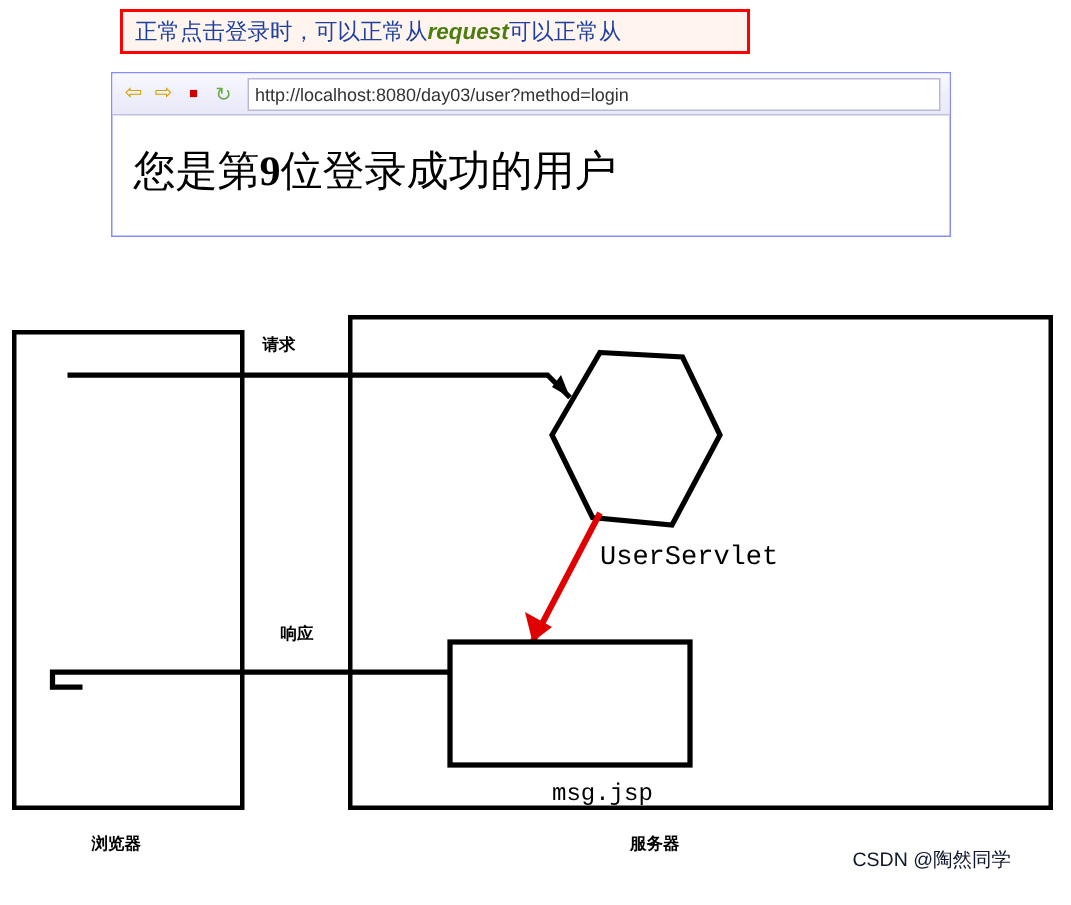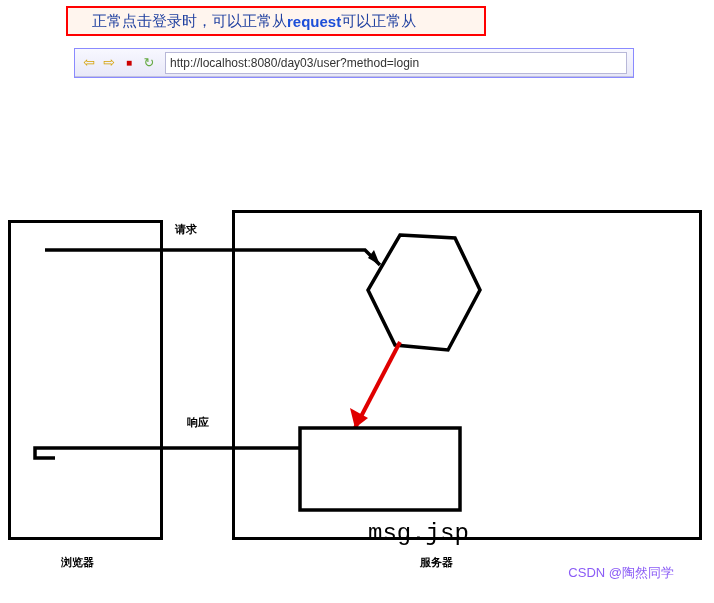--- a/index.html
+++ b/index.html
@@ -5,34 +5,34 @@
     * { box-sizing: border-box; margin: 0; padding: 0; }
     body {
       width: 714px;
       height: 603px;
       background: #fff;
       font-family: "SimSun", "宋体", serif;
       position: relative;
     }
     .annotation-box {
       position: absolute;
-      left: 66px;
+      left: 80px;
       top: 6px;
       width: 420px;
       height: 30px;
       border: 2px solid #ff0000;
       background: #fff5ee;
       display: flex;
       align-items: center;
-      padding: 0 24px;
+      padding: 0 8px;
       font-size: 15px;
       color: #2040a0;
       font-family: "SimHei", "黑体", sans-serif;
     }
-    .annotation-box .bold { font-weight: bold; color: #1d4ed8; }
+    .annotation-box .bold { font-weight: bold; color: #4d7c0f; font-style: italic; }
     
     .browser-window {
       position: absolute;
       left: 74px;
       top: 48px;
       width: 560px;
       border: 1px solid #8a8aff;
       background: #fff;
     }
     .browser-toolbar {
@@ -104,29 +104,29 @@
     .label {
       position: absolute;
       font-size: 11px;
       font-family: "SimSun", serif;
       font-weight: bold;
       color: #000;
     }
     .lbl-request { left: 175px; top: 32px; }
     .lbl-response { left: 172px; top: 225px; padding-left: 15px; }
     .lbl-userservlet { left: 400px; top: 172px; font-family: "Courier New", monospace; font-weight: normal; font-size: 18px; }
-    .lbl-msgjsp { left: 328px; top: 330px; font-family: "Courier New", monospace; font-weight: normal; font-size: 24px; padding-left: 40px; }
+    .lbl-msgjsp { left: 328px; top: 330px; font-family: "Courier New", monospace; font-weight: normal; font-size: 16px; padding-left: 40px; }
     .lbl-browser { left: 61px; top: 365px; text-align: right; }
     .lbl-server { left: 420px; top: 365px; }
     .watermark {
       position: absolute;
       right: 40px;
       top: 374px;
       font-size: 13px;
-      color: #8b5cf6;
+      color: #0f172a;
       font-family: Arial, sans-serif;
     }
     
     svg.lines {
       position: absolute;
       left: 0;
       top: 0;
       width: 714px;
       height: 400px;
     }
@@ -152,20 +152,23 @@
 </div>
 
 <div class="browser-window">
   <div class="browser-toolbar">
     <span class="tb-btn arrow-left">⇦</span>
     <span class="tb-btn arrow-right">⇨</span>
     <span class="tb-btn stop">■</span>
     <span class="tb-btn refresh">↻</span>
     <input class="url-bar" value="http://localhost:8080/day03/user?method=login" style="">
   </div>
+  <div class="browser-content">
+    <span>您是第</span><span class="num">9</span><span>位登录成功的用户</span>
+  </div>
 </div>
 
 <div class="diagram">
   <div class="client-box"></div>
   <div class="server-box"></div>
 
   <svg class="lines">
 
     <path d="M 45 60 L 365 60 L 380 75" stroke="#000" stroke-width="3.5" fill="none"></path>
     <polygon points="380,75 368,68 374,60" fill="#000"></polygon>
@@ -175,17 +178,18 @@
     <line x1="400" y1="152" x2="355" y2="238" stroke="#e00000" stroke-width="4"></line>
     <polygon points="355,238 350,218 368,228" fill="#e00000"></polygon>
 
     <rect x="300" y="238" width="160" height="82" stroke="#000" stroke-width="3.5" fill="none"></rect>
 
     <path d="M 300 258 L 35 258 L 35 268 L 55 268" stroke="#000" stroke-width="3.5" fill="none"></path>
   </svg>
 
   <div class="label lbl-request">请求</div>
   <div class="label lbl-response">响应</div>
+  <div class="label lbl-userservlet">UserServlet</div>
   <div class="label lbl-msgjsp">msg.jsp</div>
   <div class="label lbl-browser">浏览器</div>
   <div class="label lbl-server">服务器</div>
   <div class="watermark">CSDN @陶然同学</div>
 </div>
 
 </body></html>

